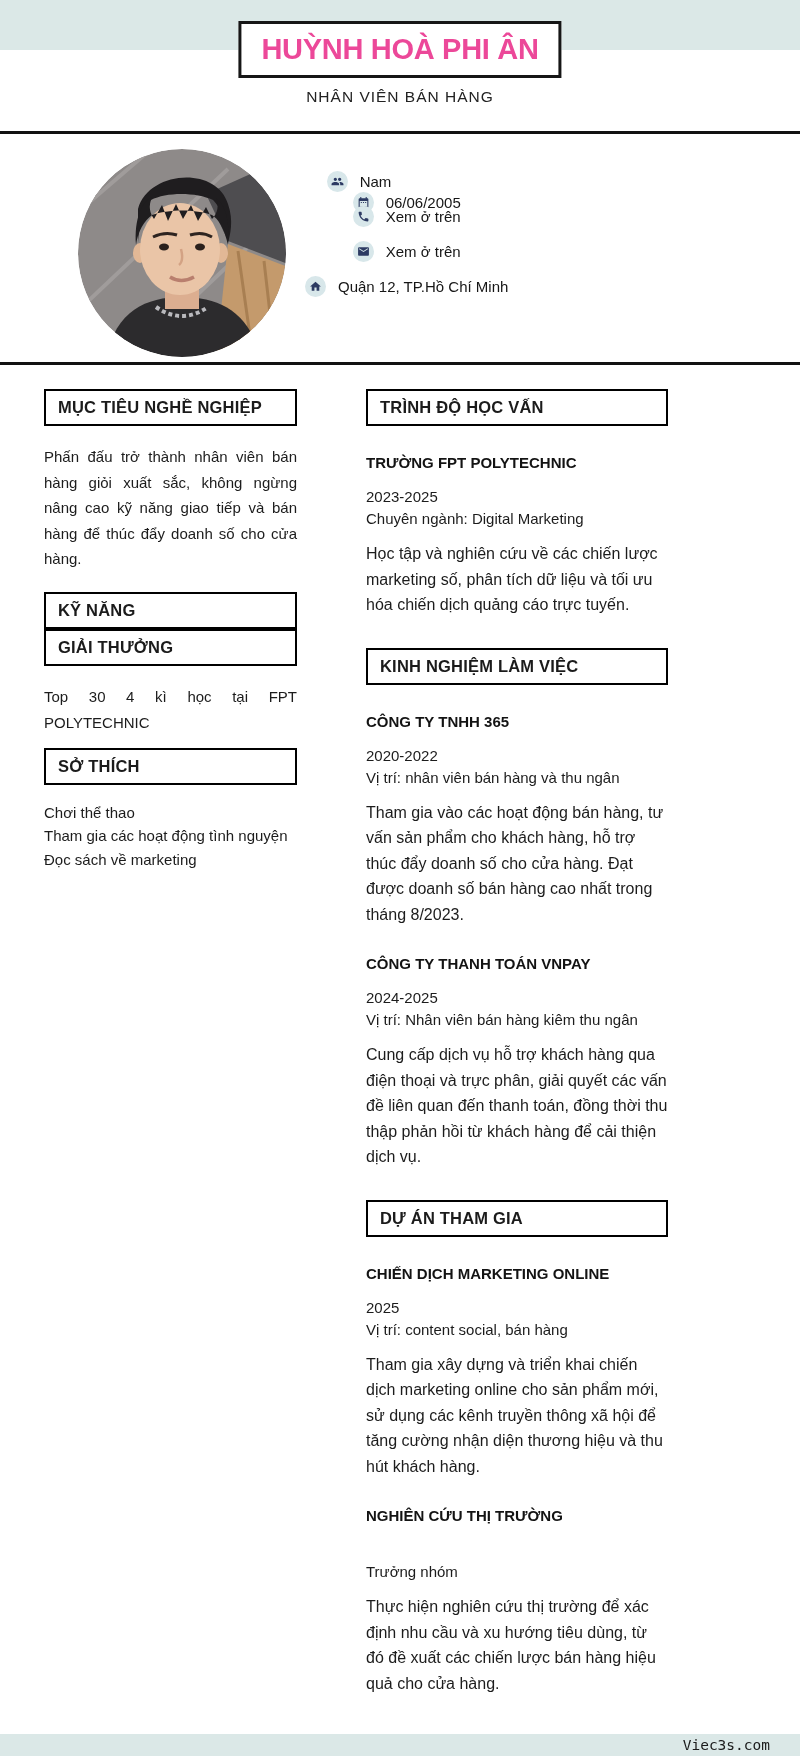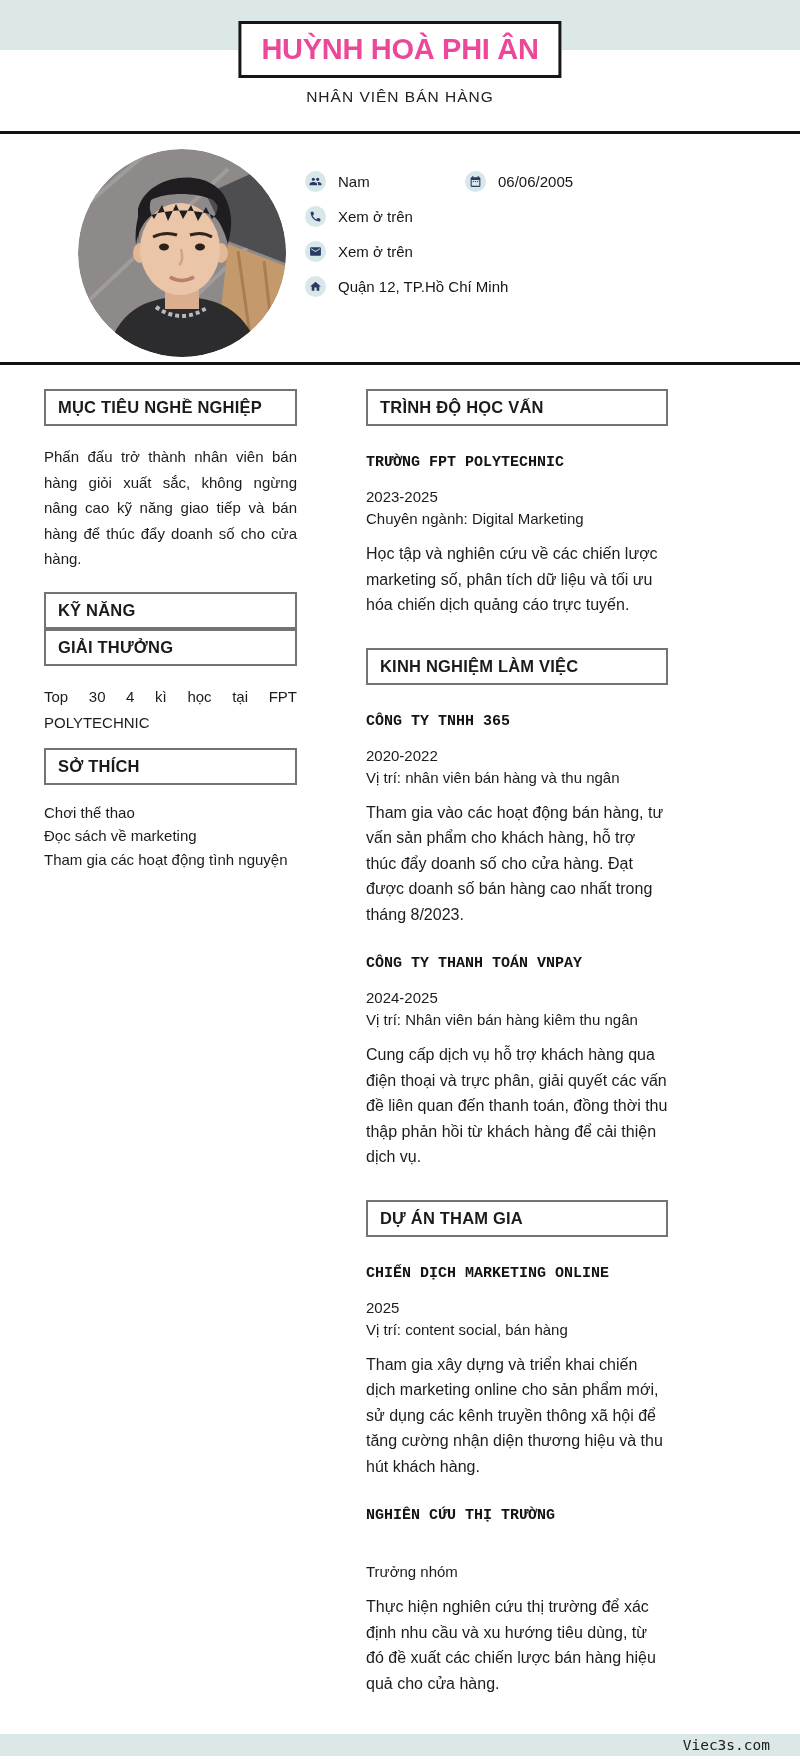--- a/index.html
+++ b/index.html
@@ -21,46 +21,46 @@
   }
   .divider{height:3px;background:#121212;}
   
   .profile{position:relative;height:228px;background:#fff;}
   .avatar{
     position:absolute;left:78px;top:15px;width:208px;height:208px;
     border-radius:50%;overflow:hidden;
   }
   .avatar svg{display:block;width:208px;height:208px;}
   .info-grid{position:absolute;left:305px;top:37px;}
-  .info-row{display:flex;align-items:center;height:21px;margin-bottom:14px;}
+  .info-row{display:flex;align-items:center;height:21px;margin-bottom:14px;flex-direction:column;}
   .info-cell{display:flex;align-items:center;}
   .info-cell.first{width:160px;}
   .icon-circle{
     width:21px;height:21px;border-radius:50%;background:#d8e7ea;flex:none;
     display:flex;align-items:center;justify-content:center;margin-right:12px;
   }
   .icon-circle svg{width:13px;height:13px;fill:#2d3b63;}
   .info-label{font-size:15px;color:#161616;}
   
   .columns{display:flex;padding:24px 0 0 44px;box-sizing:border-box;}
   .col-left{width:253px;margin-right:69px;flex:none;}
   .col-right{width:302px;flex:none;}
   .sec-box{
-    border:2px solid #737373;padding:7px 0 7px 12px;box-sizing:border-box;
+    border:2px solid #000000;padding:7px 0 7px 12px;box-sizing:border-box;
     font-weight:bold;font-size:16.5px;letter-spacing:.2px;color:#1b1b1b;background:#fff;
   }
   .col-right .sec-box.mt{margin-top:30px;}
   .objective-text{margin:18px 0 20px;text-align:justify;line-height:25.5px;font-size:15px;}
   .skill-list{list-style:none;margin:18px 0 0;padding:0;}
   .skill-list li{margin-bottom:15px;font-size:15px;line-height:18px;}
   .award-text{margin:18px 0 12px;text-align:justify;line-height:26px;font-size:15px;}
   .hobby-list{list-style:none;margin:16px 0 0;padding:0;}
   .hobby-list li{font-size:15px;line-height:23.5px;}
   .entry{margin-top:28px;}
-  .entry-title{font-weight:bold;font-size:15px;line-height:18px;color:#131313;font-family:Liberation Mono, monospace;}
+  .entry-title{font-weight:bold;font-size:15px;line-height:18px;color:#131313;}
   .entry-period{margin-top:16px;font-size:15px;line-height:18px;min-height:18px;}
   .entry-sub{margin-top:4px;font-size:15px;line-height:18px;}
   .entry-desc{margin-top:13px;font-size:16px;line-height:25.5px;}
   
   .footer{
     position:absolute;left:0;bottom:4px;width:100%;height:22px;background:#dbe8e7;
     display:flex;align-items:center;justify-content:flex-end;
     padding-right:30px;box-sizing:border-box;
     font-family:"DejaVu Sans Mono",monospace;font-size:14.5px;color:#1b1b1b;
   }
@@ -173,22 +173,22 @@
     <p class="objective-text">Phấn đấu trở thành nhân viên bán hàng giỏi xuất sắc, không ngừng nâng cao kỹ năng giao tiếp và bán hàng để thúc đẩy doanh số cho cửa hàng.</p>
 
     <div class="sec-box">KỸ NĂNG</div>
 
     <div class="sec-box">GIẢI THƯỞNG</div>
     <p class="award-text">Top 30 4 kì học tại FPT POLYTECHNIC</p>
 
     <div class="sec-box">SỞ THÍCH</div>
     <ul class="hobby-list">
       <li>Chơi thể thao</li>
+      <li>Tham gia các hoạt động tình nguyện</li>
       <li>Đọc sách về marketing</li>
-      <li>Tham gia các hoạt động tình nguyện</li>
     </ul>
   </div>
 
   <div class="col-right">
     <div class="sec-box">TRÌNH ĐỘ HỌC VẤN</div>
     <div class="entry">
       <div class="entry-title">TRƯỜNG FPT POLYTECHNIC</div>
       <div class="entry-period">2023-2025</div>
       <div class="entry-sub">Chuyên ngành: Digital Marketing</div>
       <div class="entry-desc">Học tập và nghiên cứu về các chiến lược marketing số, phân tích dữ liệu và tối ưu hóa chiến dịch quảng cáo trực tuyến.</div>

